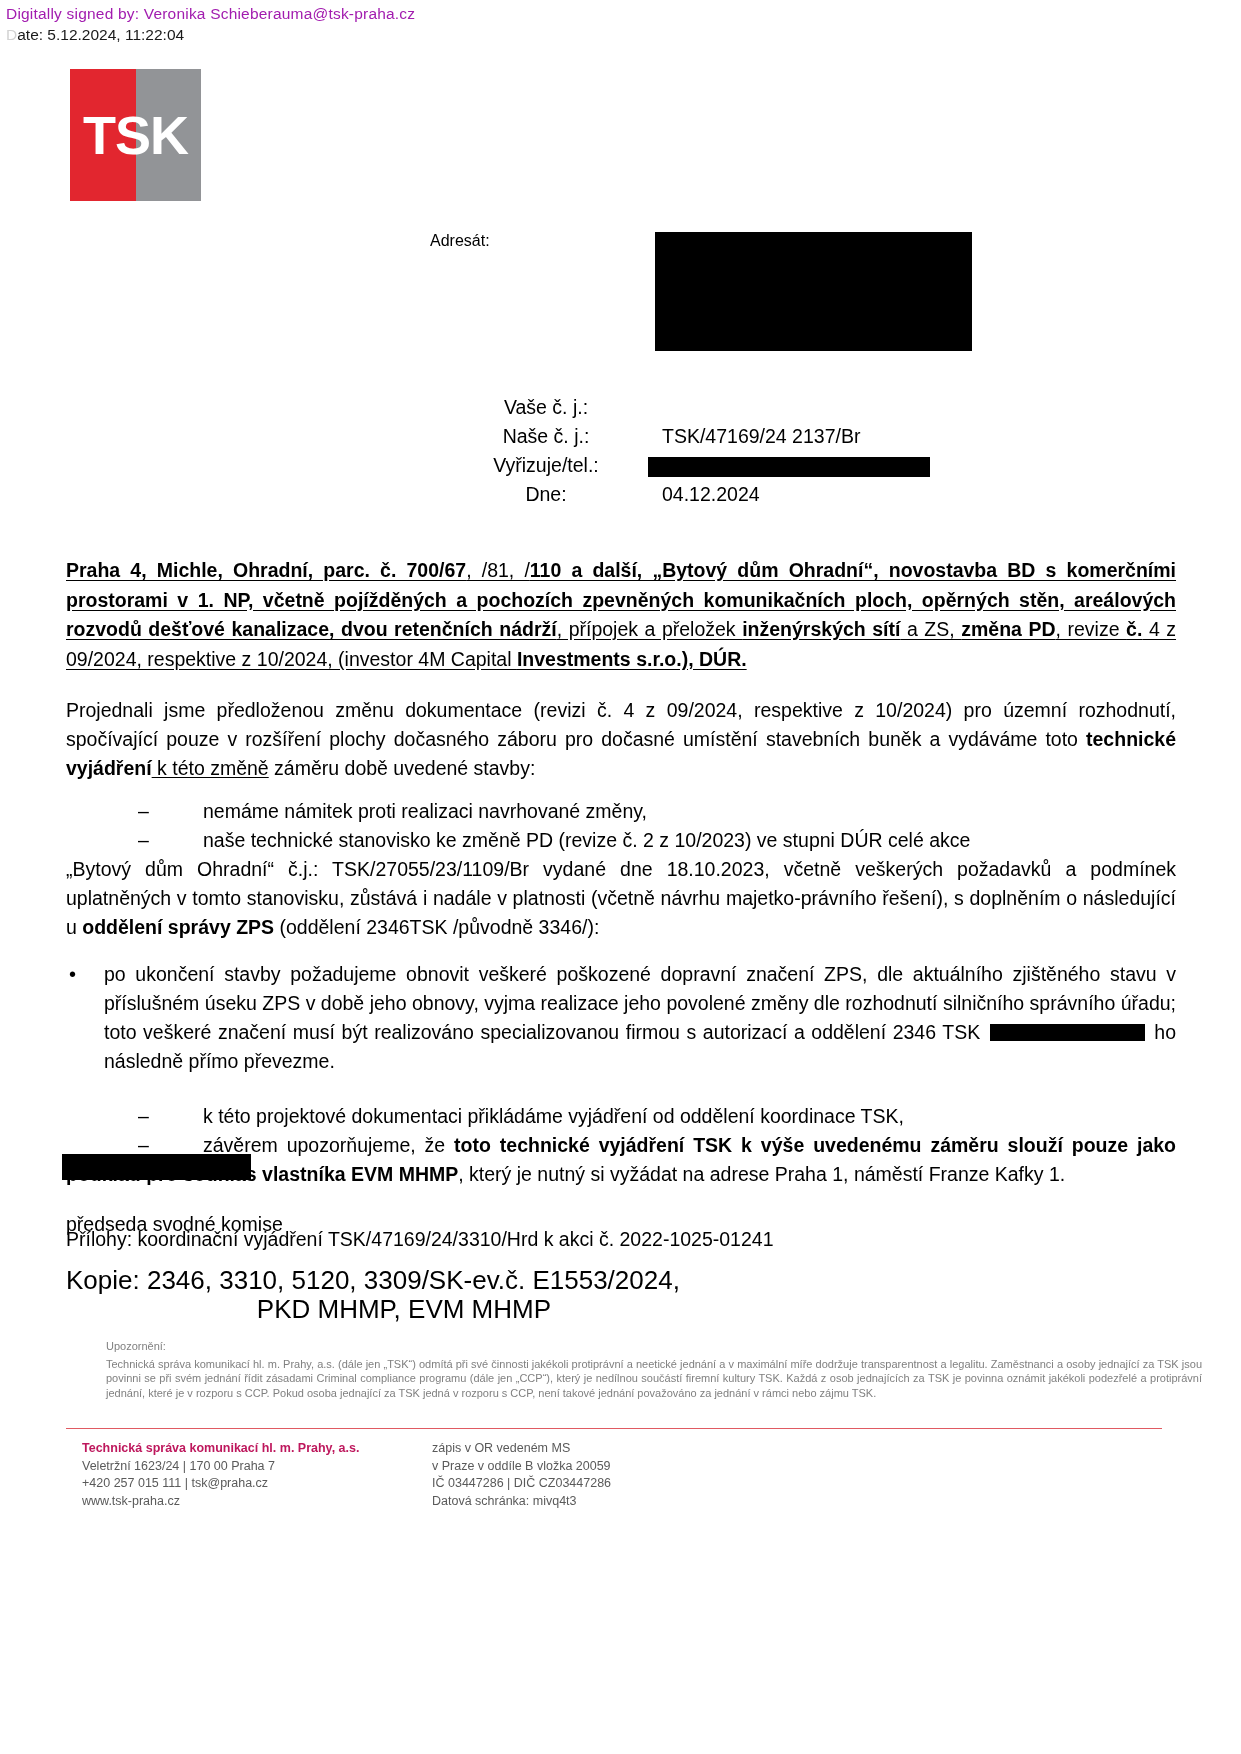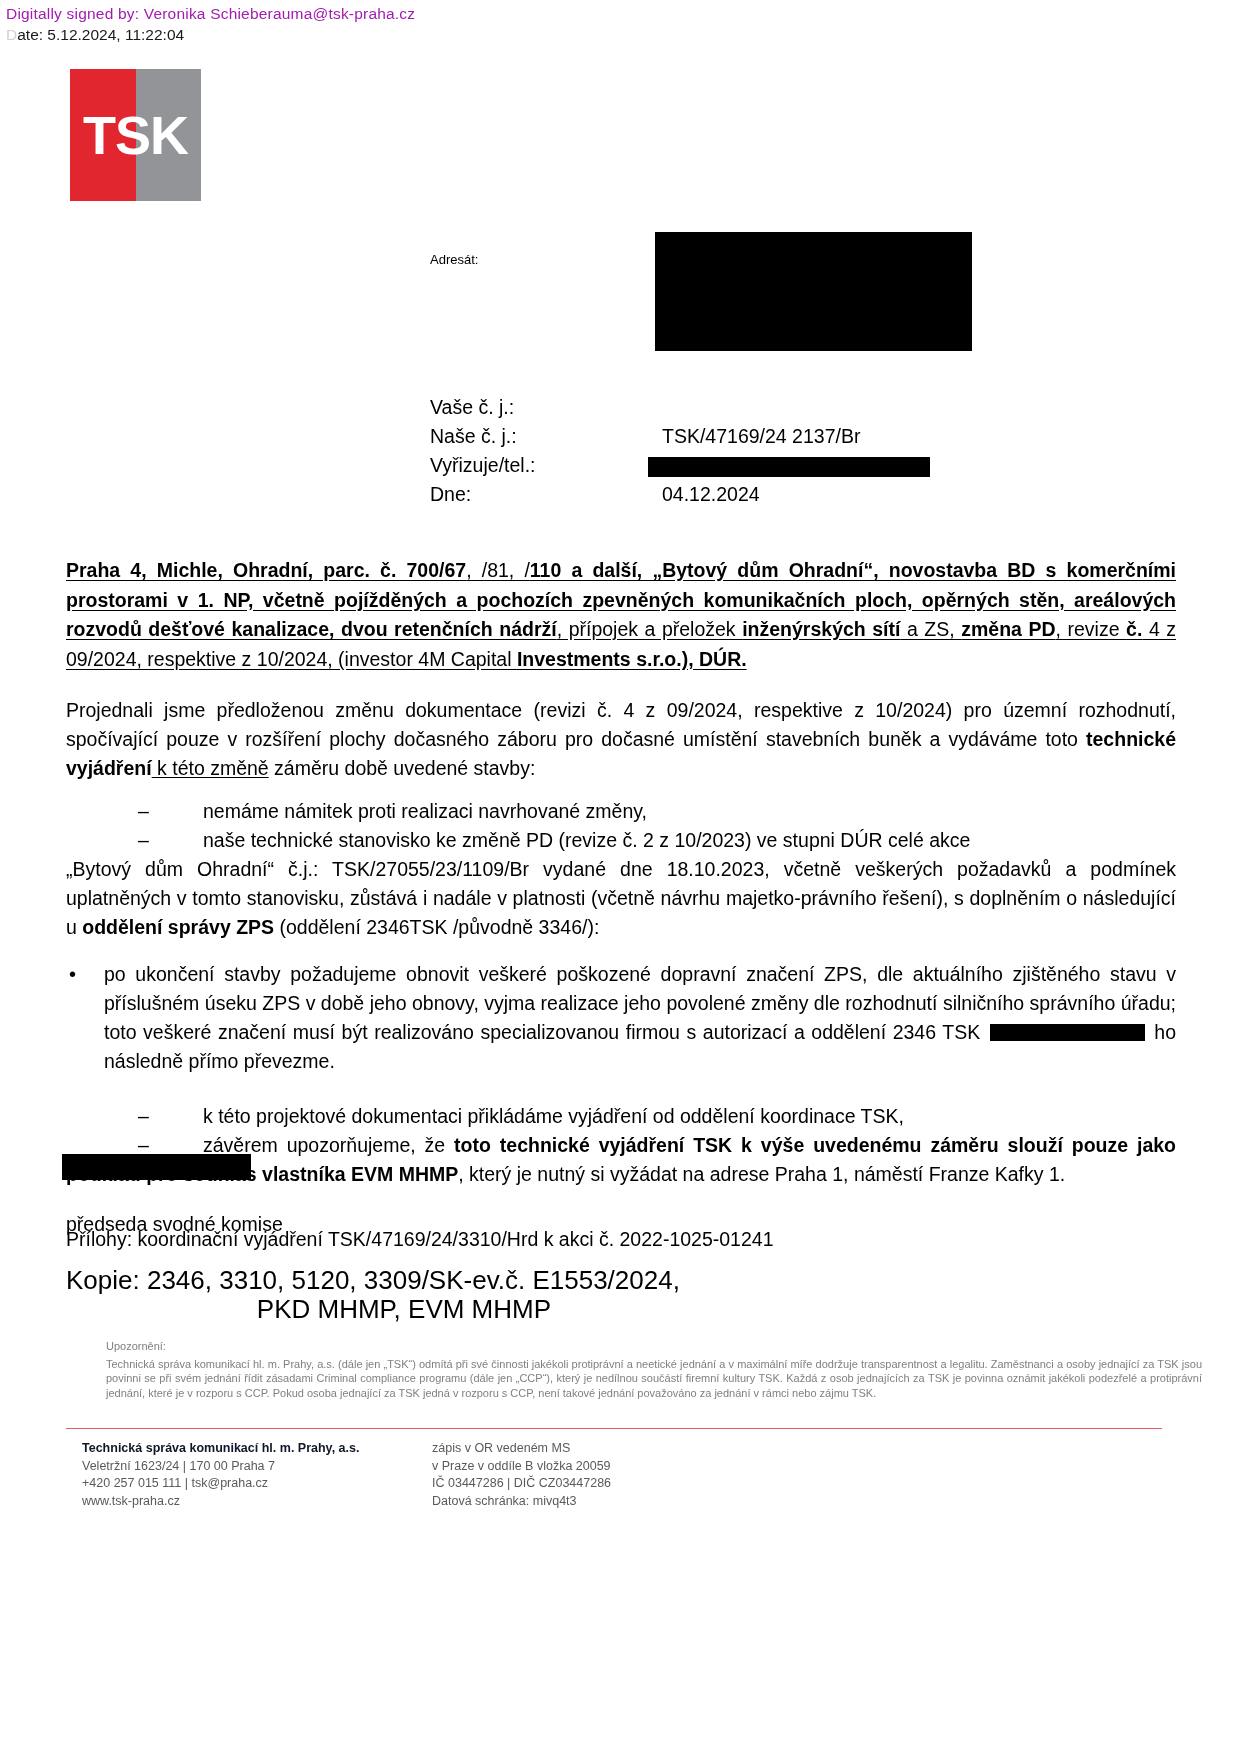--- a/index.html
+++ b/index.html
@@ -73,22 +73,21 @@
     font-weight: bold;
     letter-spacing: -1px;
     font-family: "Liberation Sans", sans-serif;
   }
 
   
   .addr-label {
     position: absolute;
     left: 430px;
     top: 232px;
-    font-size: 13px;
-    margin-top: 20px;
+    font-size: 16px;
   }
   .redact {
     position: absolute;
     background: #000000;
   }
   .redact-addr {
     left: 655px;
     top: 232px;
     width: 317px;
     height: 119px;
@@ -102,20 +101,21 @@
     line-height: 29px;
   }
   .ref-row {
     position: relative;
     height: 29px;
     white-space: nowrap;
   }
   .ref-key {
     display: inline-block;
     width: 232px;
+    text-align: center;
   }
   .ref-val {
     display: inline-block;
   }
   .redact-vyriz {
     left: 648px;
     top: 457px;
     width: 282px;
     height: 20px;
   }
@@ -251,21 +251,21 @@
     top: 1440px;
     width: 1080px;
     display: flex;
     font-size: 12.5px;
     line-height: 17.5px;
     color: #5a5a5a;
   }
   .footer-left { width: 350px; }
   .footer-left .strong {
     font-weight: bold;
-    color: #0f172a;
+    color: #be185d;
   }
   .footer-right { flex: 1; }
 </style>
 </head>
 <body>
 
 <div class="page">
 
   <div class="sig-stamp">
     <div class="sig-line1">Digitally signed by: Veronika Schieberauma@tsk-praha.cz</div>

